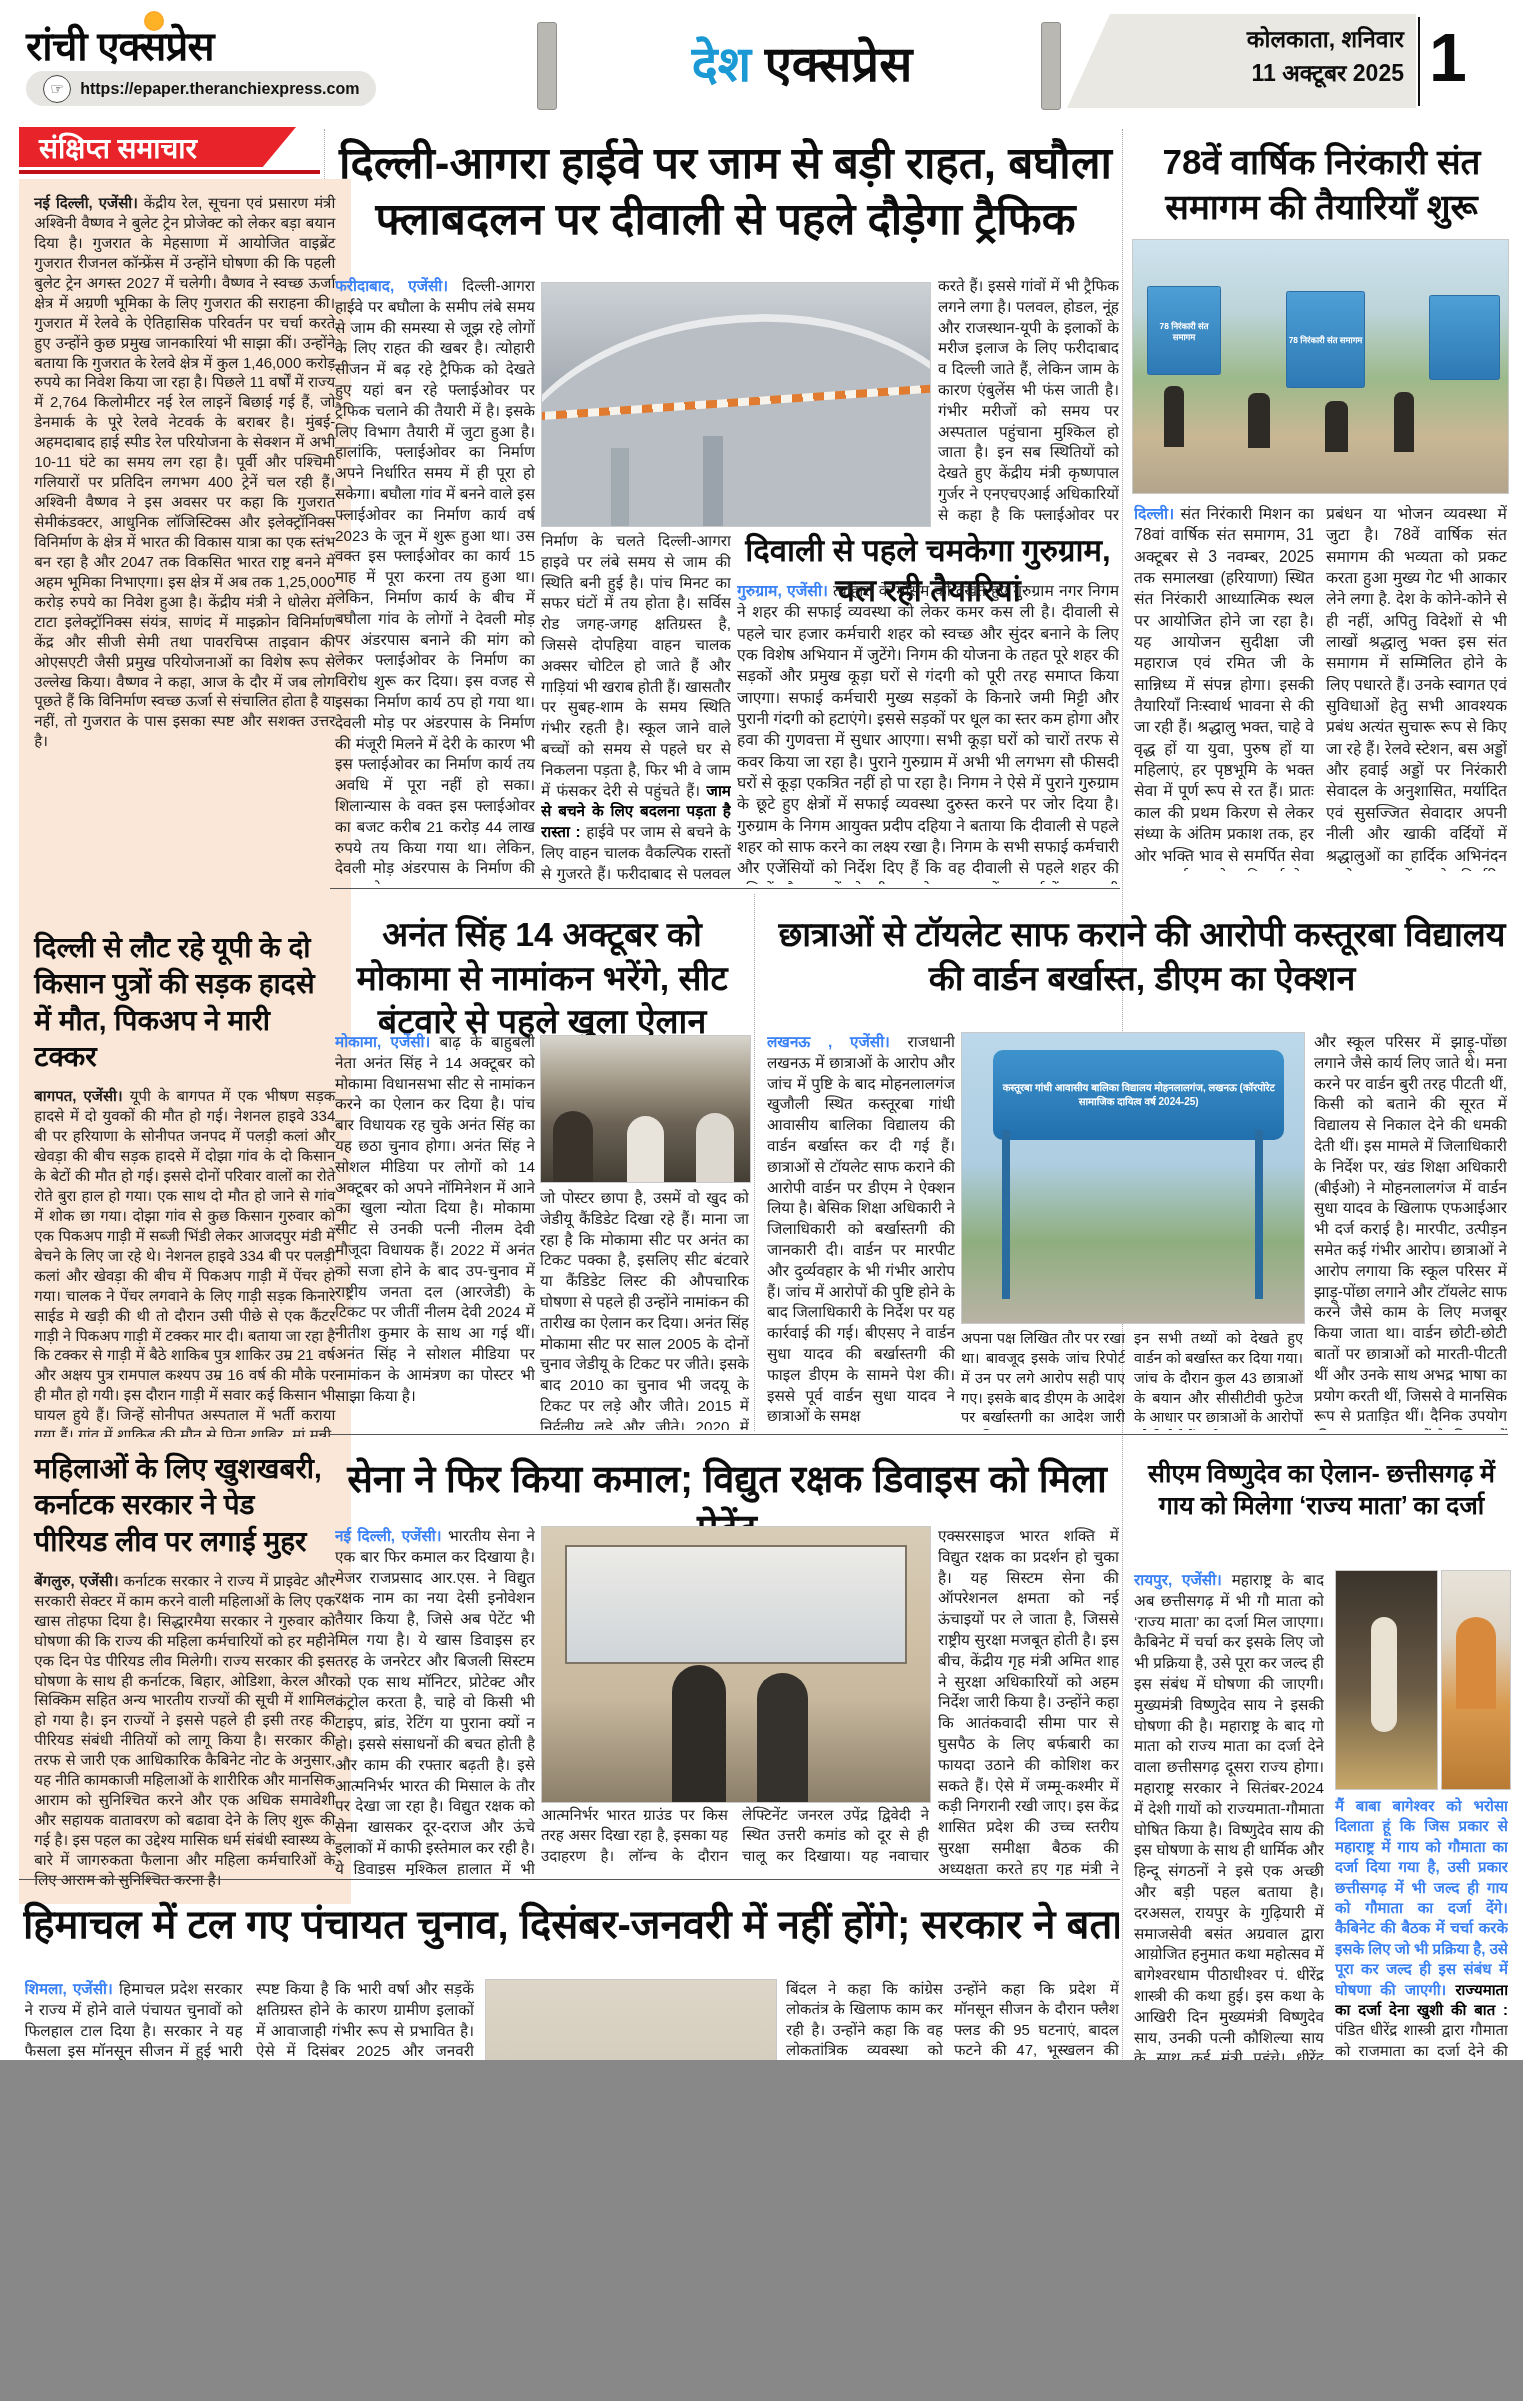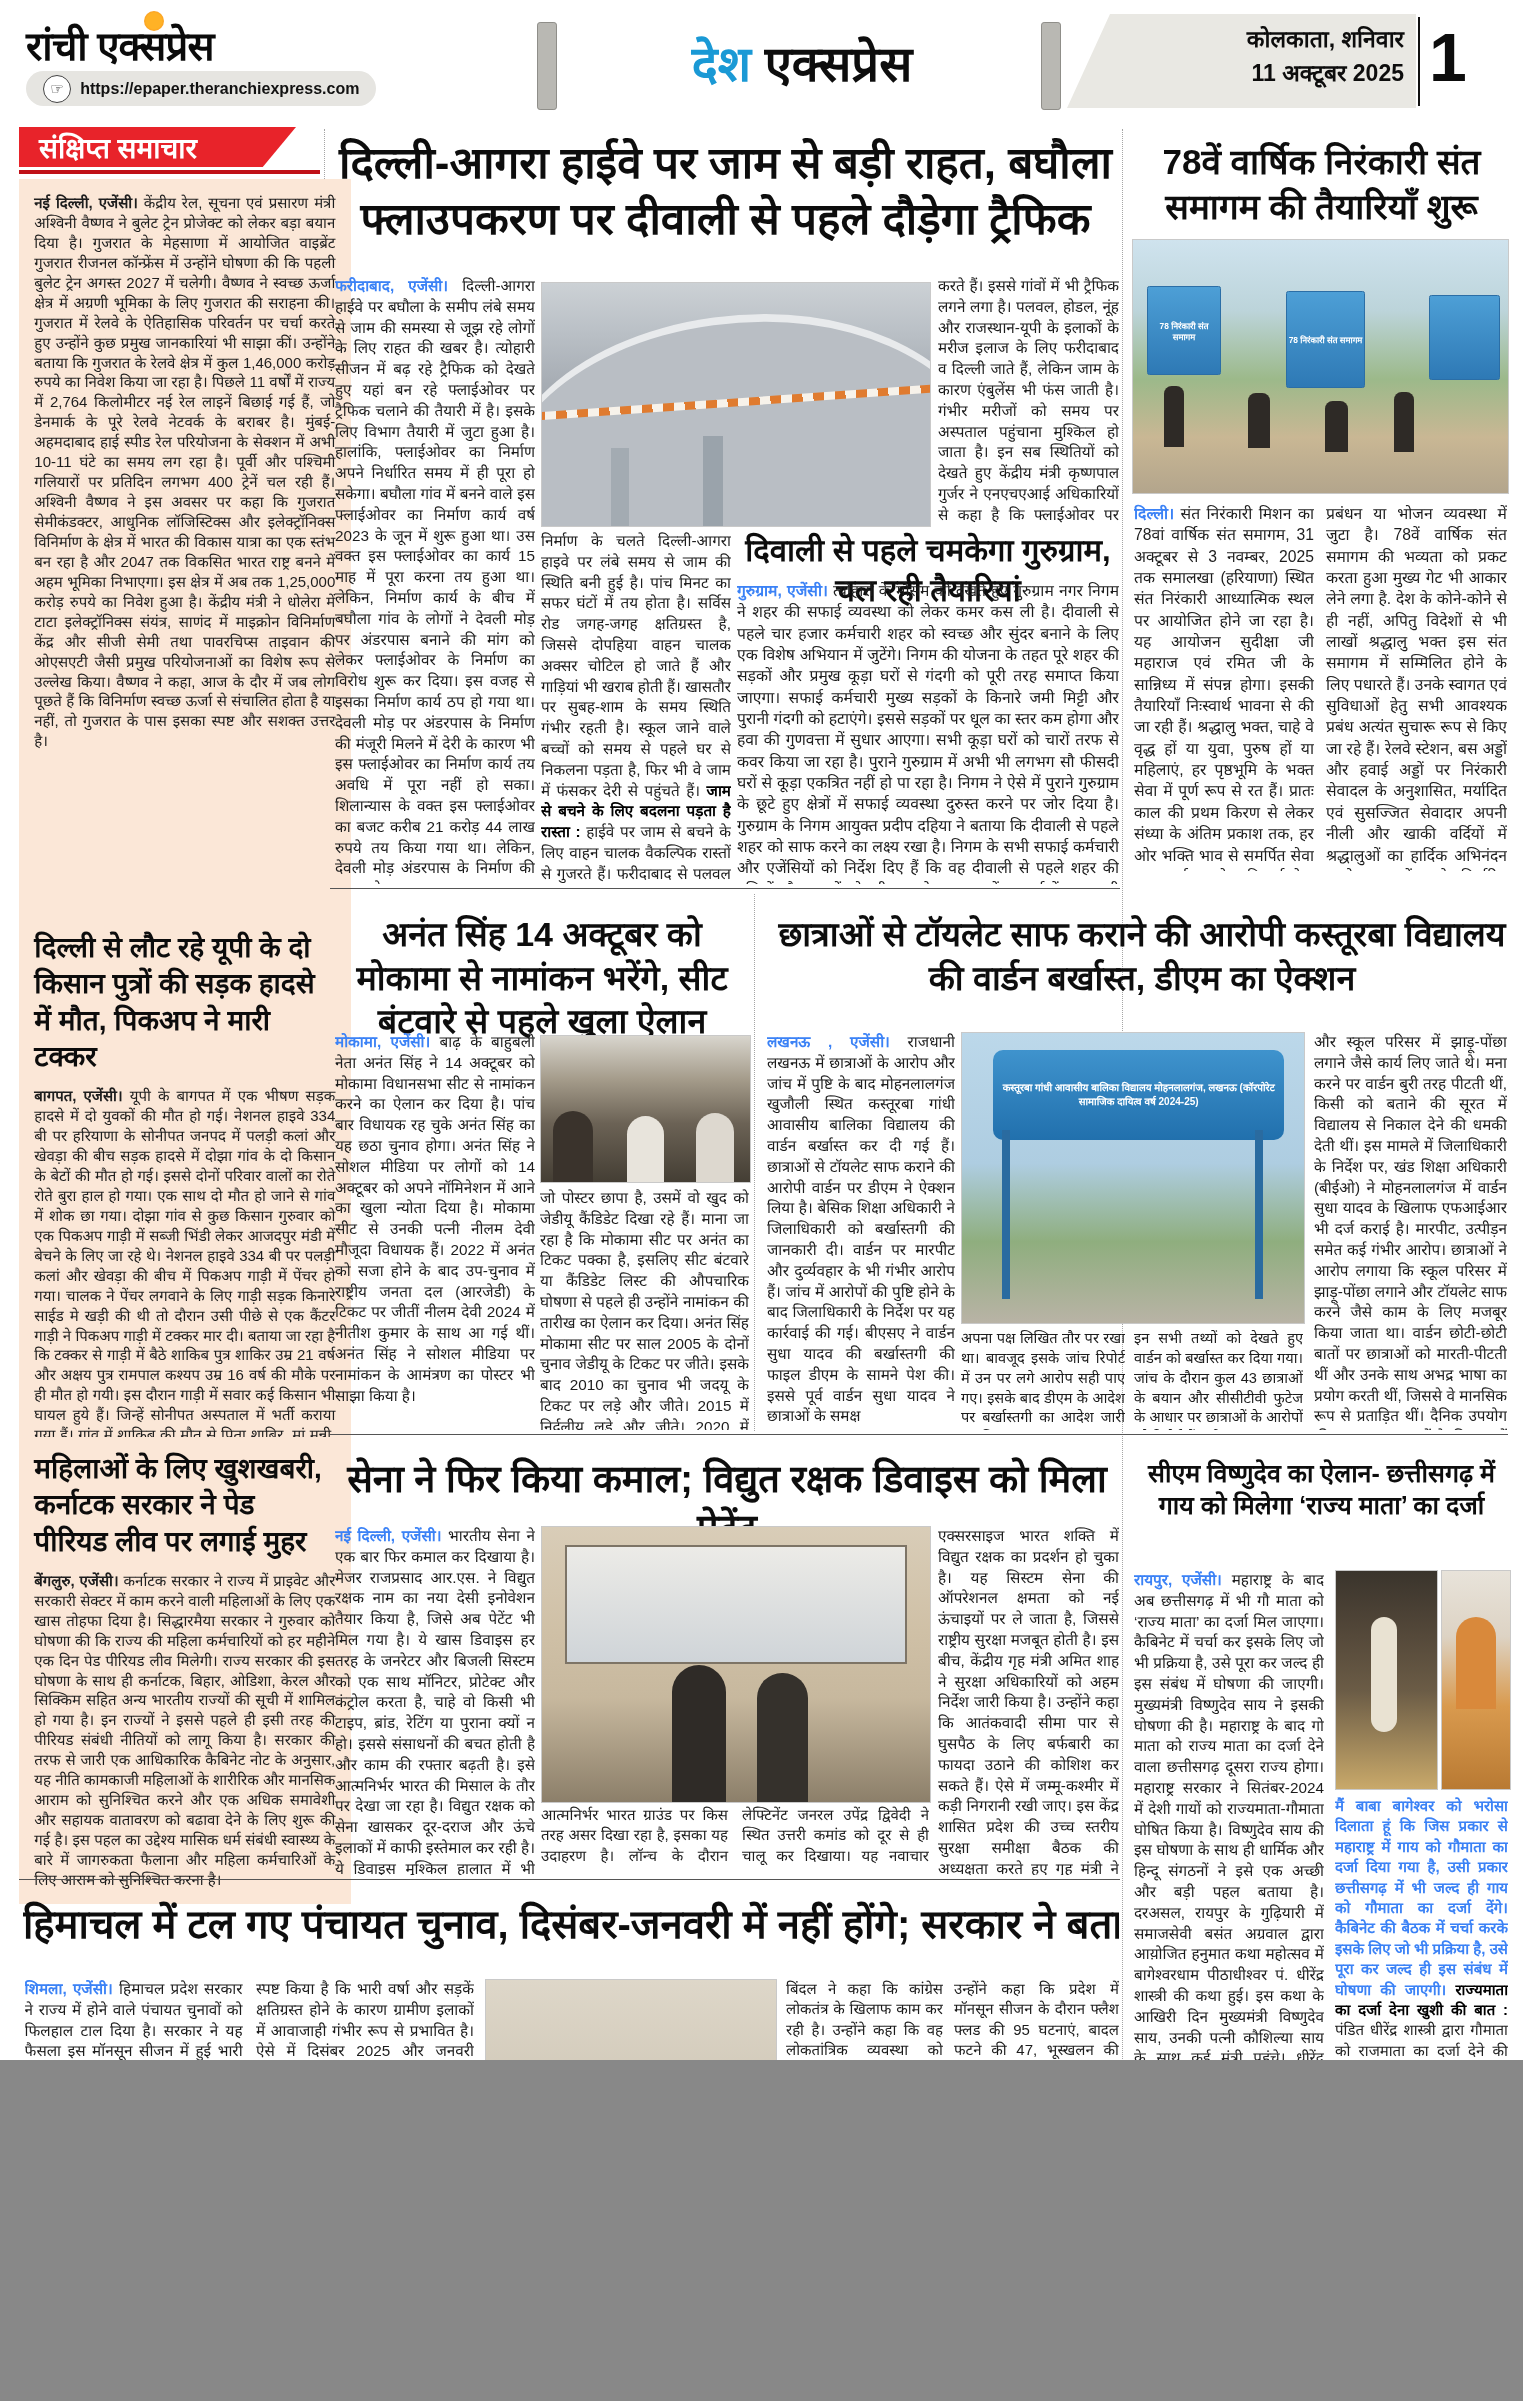--- a/index.html
+++ b/index.html
@@ -98,21 +98,21 @@
   </div>
 
   <div class="abs brief-box" style="left:19px;top:1437px;width:301px;height:439px;">
     <div class="brief-title">महिलाओं के लिए खुशखबरी, कर्नाटक सरकार ने पेड पीरियड लीव पर लगाई मुहर</div>
     <div class="brief-body">
       <b>बेंगलुरु, एजेंसी।</b>
       <span>कर्नाटक सरकार ने राज्य में प्राइवेट और सरकारी सेक्टर में काम करने वाली महिलाओं के लिए एक खास तोहफा दिया है। सिद्धारमैया सरकार ने गुरुवार को घोषणा की कि राज्य की महिला कर्मचारियों को हर महीने एक दिन पेड पीरियड लीव मिलेगी। राज्य सरकार की इस घोषणा के साथ ही कर्नाटक, बिहार, ओडिशा, केरल और सिक्किम सहित अन्य भारतीय राज्यों की सूची में शामिल हो गया है। इन राज्यों ने इससे पहले ही इसी तरह की पीरियड संबंधी नीतियों को लागू किया है। सरकार की तरफ से जारी एक आधिकारिक कैबिनेट नोट के अनुसार, यह नीति कामकाजी महिलाओं के शारीरिक और मानसिक आराम को सुनिश्चित करने और एक अधिक समावेशी और सहायक वातावरण को बढावा देने के लिए शुरू की गई है। इस पहल का उद्देश्य मासिक धर्म संबंधी स्वास्थ्य के बारे में जागरुकता फैलाना और महिला कर्मचारिओं के लिए आराम को सुनिश्चित करना है।</span>
     </div>
   </div>
 
-  <div class="abs hl" style="left:332px;top:135px;width:787px;height:132px;font-size:44px;">दिल्ली-आगरा हाईवे पर जाम से बड़ी राहत, बघौला फ्लाउपकरण पर दीवाली से पहले दौड़ेगा ट्रैफिक</div>
+  <div class="abs hl" style="left:332px;top:135px;width:787px;height:132px;font-size:44px;">दिल्ली-आगरा हाईवे पर जाम से बड़ी राहत, बघौला फ्लाबदलन पर दीवाली से पहले दौड़ेगा ट्रैफिक</div>
 
   <div class="abs body-text" style="left:335px;top:276px;width:200px;height:608px;">
     <b>फरीदाबाद, एजेंसी।</b>
     <span>दिल्ली-आगरा हाईवे पर बघौला के समीप लंबे समय से जाम की समस्या से जूझ रहे लोगों के लिए राहत की खबर है। त्योहारी सीजन में बढ़ रहे ट्रैफिक को देखते हुए यहां बन रहे फ्लाईओवर पर ट्रैफिक चलाने की तैयारी में है। इसके लिए विभाग तैयारी में जुटा हुआ है। हालांकि, फ्लाईओवर का निर्माण अपने निर्धारित समय में ही पूरा हो सकेगा। बघौला गांव में बनने वाले इस फ्लाईओवर का निर्माण कार्य वर्ष 2023 के जून में शुरू हुआ था। उस वक्त इस फ्लाईओवर का कार्य 15 माह में पूरा करना तय हुआ था। लेकिन, निर्माण कार्य के बीच में बघौला गांव के लोगों ने देवली मोड़ पर अंडरपास बनाने की मांग को लेकर फ्लाईओवर के निर्माण का विरोध शुरू कर दिया। इस वजह से इसका निर्माण कार्य ठप हो गया था। देवली मोड़ पर अंडरपास के निर्माण की मंजूरी मिलने में देरी के कारण भी इस फ्लाईओवर का निर्माण कार्य तय अवधि में पूरा नहीं हो सका। शिलान्यास के वक्त इस फ्लाईओवर का बजट करीब 21 करोड़ 44 लाख रुपये तय किया गया था। लेकिन, देवली मोड़ अंडरपास के निर्माण की वजह से इसका बजट बढ़ाना पड़ा। फिलहाल इस फ्लाईओवर का निर्माण कार्य तेजी से चल रहा है।</span>
     
   </div>
 
   <div class="abs photo" style="left:541px;top:282px;width:388px;height:243px;background:linear-gradient(180deg,#ccd1d5 0%,#bac0c6 20%,#a8aeb5 40%,#989fa7 65%,#8a9199 100%);">
     <div class="abs" style="left:-46px;top:31px;width:491px;height:261px;background:#b9bec4;border-radius:55% 45% 0 0/70% 55% 0 0;box-shadow:inset 0 7.7px 0 #e8eaec;"></div>
     <div class="railing" style="left:-7.7px;top:115px;width:414px;"></div>

